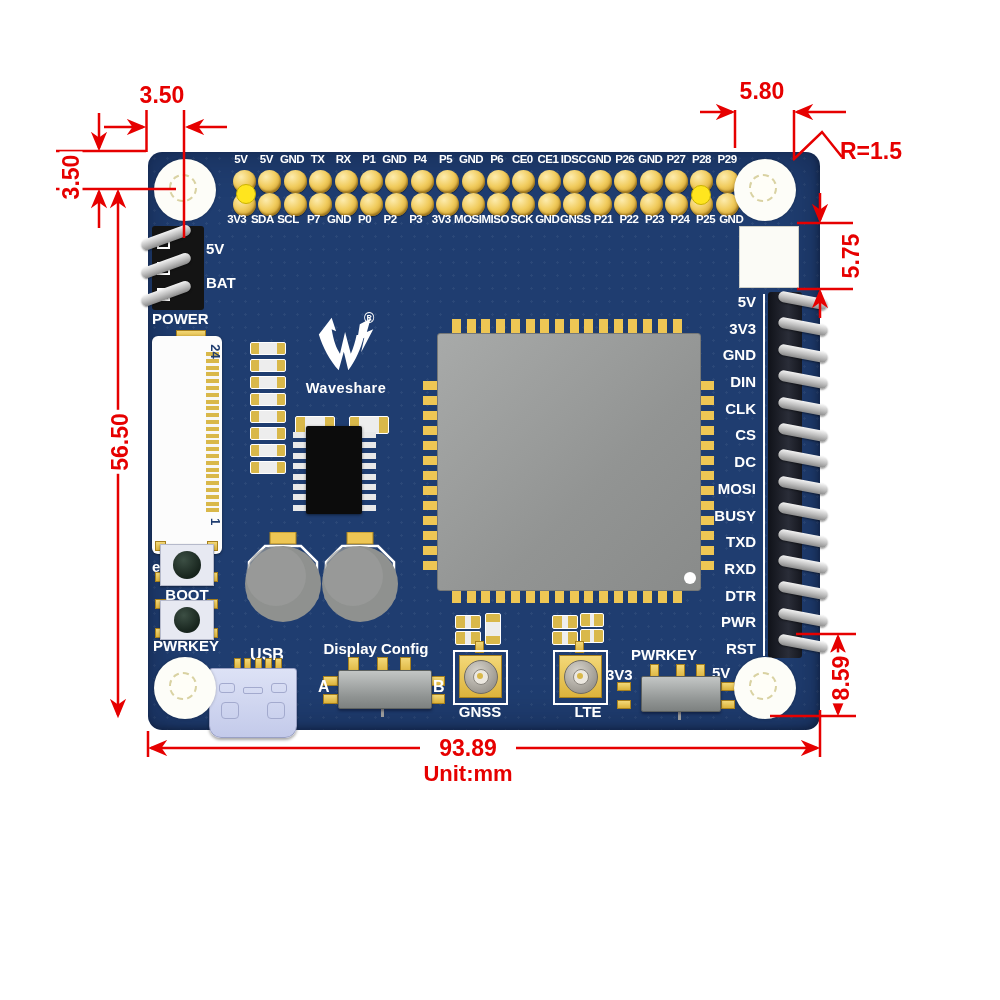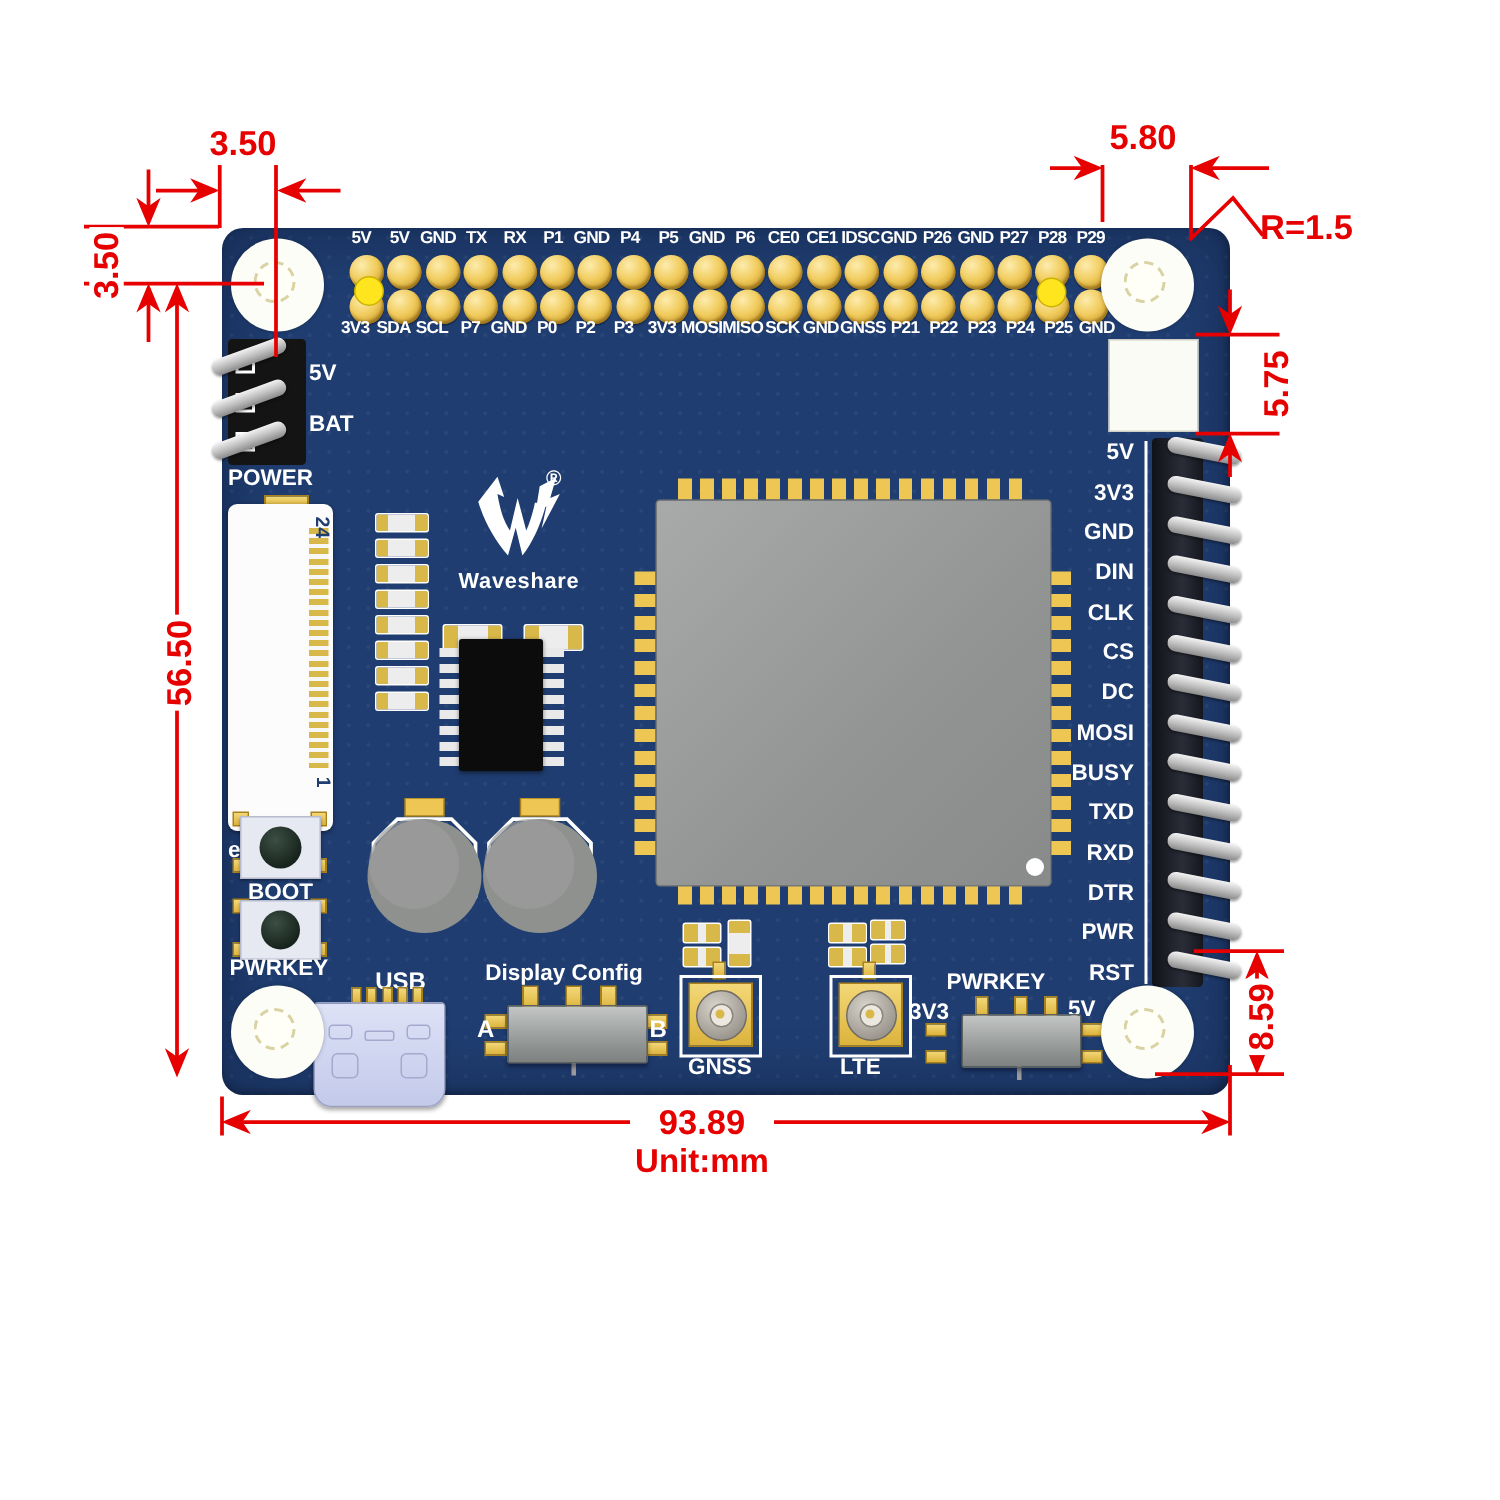--- a/index.html
+++ b/index.html
@@ -228,21 +228,21 @@
   <div class="ufl-ring" style="left:473px;top:669px;width:14px;height:14px;background:#ece8e0;border:1px solid #8a867e;"></div>
   <div class="ufl-ring" style="left:477px;top:673px;width:6px;height:6px;background:#d9b84a;"></div>
   <div class="silk" style="left:445px;top:703px;width:70px;font-size:15px;text-align:center;">GNSS</div>
 
   <div class="comp gold" style="left:575px;top:641px;width:9px;height:12px;"></div>
   <div class="comp" style="left:553px;top:650px;width:55px;height:55px;border:2px solid #fff;box-sizing:border-box;"></div>
   <div class="comp gold" style="left:559px;top:655px;width:43px;height:43px;"></div>
   <div class="ufl-ring" style="left:564px;top:660px;width:32px;height:32px;background:radial-gradient(circle at 38% 32%,#d8d4cc,#9a968e 75%);border:1px solid #6f6b64;"></div>
   <div class="ufl-ring" style="left:573px;top:669px;width:14px;height:14px;background:#ece8e0;border:1px solid #8a867e;"></div>
   <div class="ufl-ring" style="left:577px;top:673px;width:6px;height:6px;background:#d9b84a;"></div>
-  <div class="silk" style="left:560px;top:703px;width:56px;font-size:15px;text-align:left;">LTE</div>
+  <div class="silk" style="left:560px;top:703px;width:56px;font-size:15px;text-align:center;">LTE</div>
 
   <div class="comp gold" style="left:155px;top:541px;width:11px;height:10px;"></div>
   <div class="comp gold" style="left:207px;top:541px;width:11px;height:10px;"></div>
   <div class="comp gold" style="left:155px;top:572px;width:11px;height:10px;"></div>
   <div class="comp gold" style="left:207px;top:572px;width:11px;height:10px;"></div>
   <div class="btn" style="left:160px;top:544px;width:52px;height:40px;">
       <i></i>
     </div>
   <div class="silk" style="left:158px;top:586px;width:58px;font-size:15px;text-align:center;">BOOT</div>
   <div class="comp gold" style="left:155px;top:599px;width:11px;height:10px;"></div>

